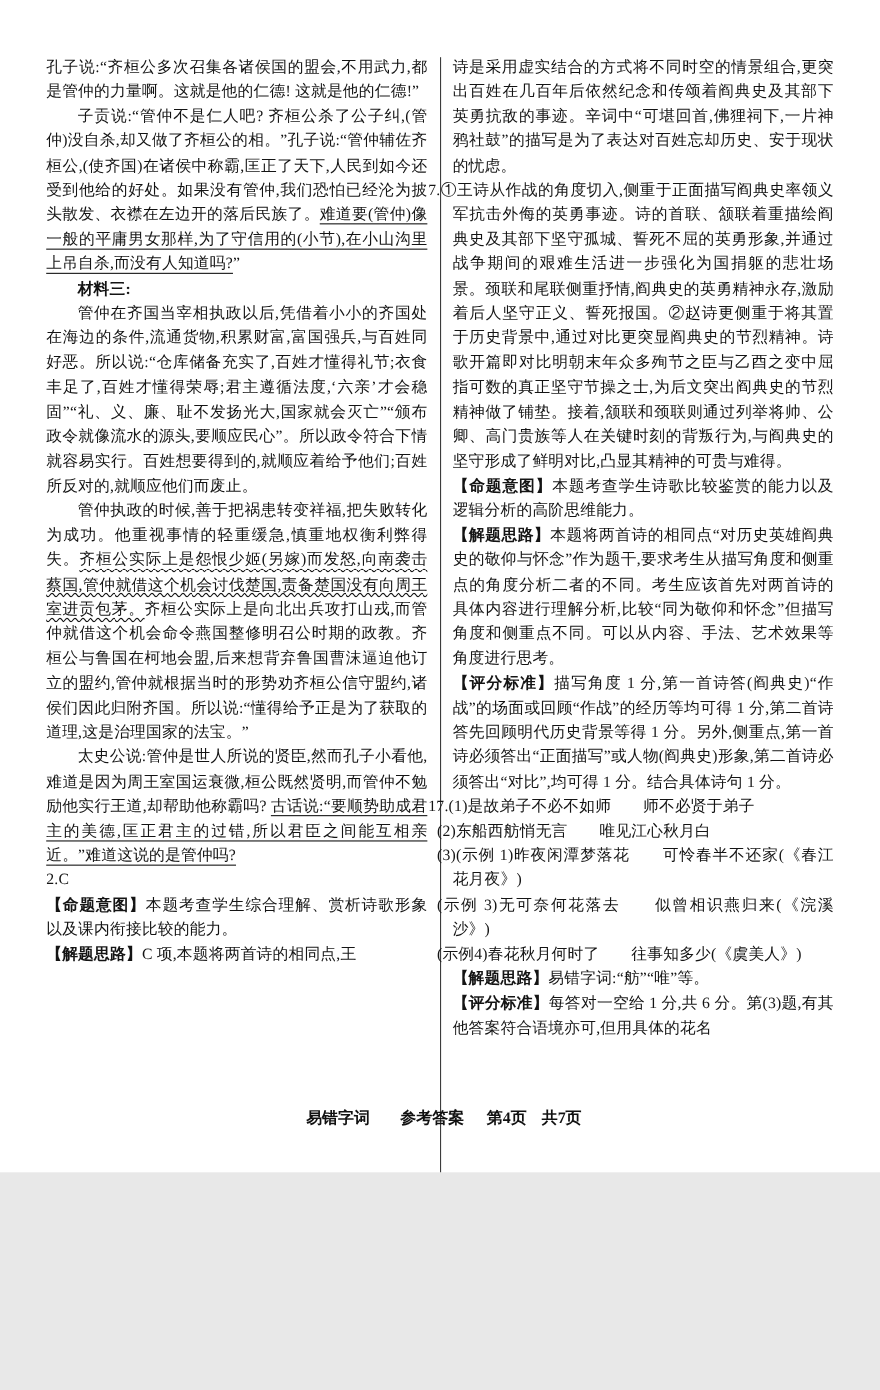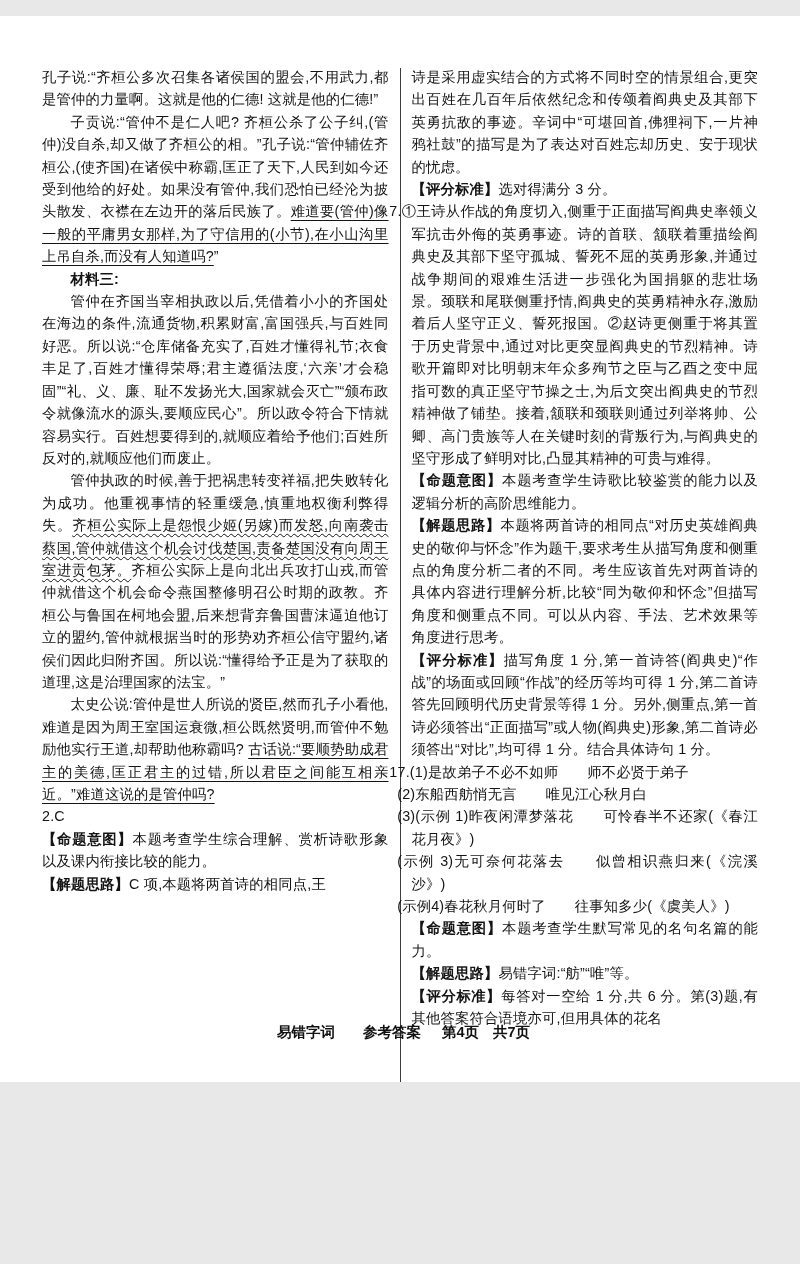--- a/index.html
+++ b/index.html
@@ -1,18 +1,18 @@
 <!DOCTYPE html>
 <html><head>
 <meta charset="utf-8">
 <style>
   html,body{margin:0;padding:0;background:#e8e8e8;}
   .page{
-    width:800px;height:1066px;margin:16px auto;background:#ffffff;color:#141414;
-    font-family:Liberation Sans, sans-serif;
+    width:800px;height:1066px;margin:0 auto;background:#ffffff;color:#141414;
+    font-family:Liberation Serif, serif;
     position:relative;box-sizing:border-box;
     padding:50px 42px 0 42px;overflow:hidden;
   }
   .columns{display:flex;position:relative;min-height:1132px;}
   .col{flex:1;font-size:14.3px;line-height:22.4px;text-align:justify;letter-spacing:0.2px;}
   .divider{width:1px;background:#3c3c3c;margin:2px 11px 6px 11px;}
   p.para{margin:0;padding:0;}
   .indent{text-indent:2em;}
   .flush{text-indent:0;}
   .hang{padding-left:1.55em;text-indent:-1.55em;}
@@ -39,31 +39,29 @@
         <p class="para indent"><span>管仲在齐国当宰相执政以后,凭借着小小的齐国处在海边的条件,流通货物,积累财富,富国强兵,与百姓同好恶。所以说:“仓库储备充实了,百姓才懂得礼节;衣食丰足了,百姓才懂得荣辱;君主遵循法度,‘六亲’才会稳固”“礼、义、廉、耻不发扬光大,国家就会灭亡”“颁布政令就像流水的源头,要顺应民心”。所以政令符合下情就容易实行。百姓想要得到的,就顺应着给予他们;百姓所反对的,就顺应他们而废止。</span></p>
         <p class="para indent"><span>管仲执政的时候,善于把祸患转变祥福,把失败转化为成功。他重视事情的轻重缓急,慎重地权衡利弊得失。</span><span class="w">齐桓公实际上是怨恨少姬(另嫁)而发怒,向南袭击蔡国,管仲就借这个机会讨伐楚国,责备楚国没有向周王室进贡包茅。</span><span>齐桓公实际上是向北出兵攻打山戎,而管仲就借这个机会命令燕国整修明召公时期的政教。齐桓公与鲁国在柯地会盟,后来想背弃鲁国曹沫逼迫他订立的盟约,管仲就根据当时的形势劝齐桓公信守盟约,诸侯们因此归附齐国。所以说:“懂得给予正是为了获取的道理,这是治理国家的法宝。”</span></p>
         <p class="para indent"><span>太史公说:管仲是世人所说的贤臣,然而孔子小看他,难道是因为周王室国运衰微,桓公既然贤明,而管仲不勉励他实行王道,却帮助他称霸吗? </span><span class="u">古话说:“要顺势助成君主的美德,匡正君主的过错,所以君臣之间能互相亲近。”难道这说的是管仲吗?</span></p>
         <p class="para flush"><span>2.C</span></p>
         <p class="para flush"><span class="b">【命题意图】</span><span>本题考查学生综合理解、赏析诗歌形象以及课内衔接比较的能力。</span></p>
         <p class="para flush"><span class="b">【解题思路】</span><span>C 项,本题将两首诗的相同点,王</span></p>
       </div>
     <div class="divider"></div>
     <div class="col col-right">
         <p class="para flush"><span>诗是采用虚实结合的方式将不同时空的情景组合,更突出百姓在几百年后依然纪念和传颂着阎典史及其部下英勇抗敌的事迹。辛词中“可堪回首,佛狸祠下,一片神鸦社鼓”的描写是为了表达对百姓忘却历史、安于现状的忧虑。</span></p>
-        <p class="para flush"><span class="b">【评分标准】</span><span>选对得满分 3 分。</span></p>
         <p class="para hang"><span>7.①王诗从作战的角度切入,侧重于正面描写阎典史率领义军抗击外侮的英勇事迹。诗的首联、颔联着重描绘阎典史及其部下坚守孤城、誓死不屈的英勇形象,并通过战争期间的艰难生活进一步强化为国捐躯的悲壮场景。颈联和尾联侧重抒情,阎典史的英勇精神永存,激励着后人坚守正义、誓死报国。②赵诗更侧重于将其置于历史背景中,通过对比更突显阎典史的节烈精神。诗歌开篇即对比明朝末年众多殉节之臣与乙酉之变中屈指可数的真正坚守节操之士,为后文突出阎典史的节烈精神做了铺垫。接着,颔联和颈联则通过列举将帅、公卿、高门贵族等人在关键时刻的背叛行为,与阎典史的坚守形成了鲜明对比,凸显其精神的可贵与难得。</span></p>
         <p class="para flush"><span class="b">【命题意图】</span><span>本题考查学生诗歌比较鉴赏的能力以及逻辑分析的高阶思维能力。</span></p>
         <p class="para flush"><span class="b">【解题思路】</span><span>本题将两首诗的相同点“对历史英雄阎典史的敬仰与怀念”作为题干,要求考生从描写角度和侧重点的角度分析二者的不同。考生应该首先对两首诗的具体内容进行理解分析,比较“同为敬仰和怀念”但描写角度和侧重点不同。可以从内容、手法、艺术效果等角度进行思考。</span></p>
         <p class="para flush"><span class="b">【评分标准】</span><span>描写角度 1 分,第一首诗答(阎典史)“作战”的场面或回顾“作战”的经历等均可得 1 分,第二首诗答先回顾明代历史背景等得 1 分。另外,侧重点,第一首诗必须答出“正面描写”或人物(阎典史)形象,第二首诗必须答出“对比”,均可得 1 分。结合具体诗句 1 分。</span></p>
         <p class="para hang"><span>17.(1)是故弟子不必不如师　　师不必贤于弟子</span></p>
         <p class="para sub"><span>(2)东船西舫悄无言　　唯见江心秋月白</span></p>
         <p class="para sub"><span>(3)(示例 1)昨夜闲潭梦落花　　可怜春半不还家(《春江花月夜》)</span></p>
         <p class="para sub"><span>(示例 3)无可奈何花落去　　似曾相识燕归来(《浣溪沙》)</span></p>
         <p class="para sub"><span>(示例4)春花秋月何时了　　往事知多少(《虞美人》)</span></p>
-        <p class="para flush"><span class="b">【命题意图】</span><span>本题考查学生默写常见的名句名篇的能力。</span></p>
         <p class="para flush"><span class="b">【解题思路】</span><span>易错字词:“舫”“唯”等。</span></p>
         <p class="para flush"><span class="b">【评分标准】</span><span>每答对一空给 1 分,共 6 分。第(3)题,有其他答案符合语境亦可,但用具体的花名</span></p>
       </div>
   </div>
 
   <div class="footer">
     <span class="f-item">易错字词</span>
     <span class="f-item">参考答案</span>
     <span class="f-item tight">第4页</span>
     <span class="f-item tight">共7页</span>

